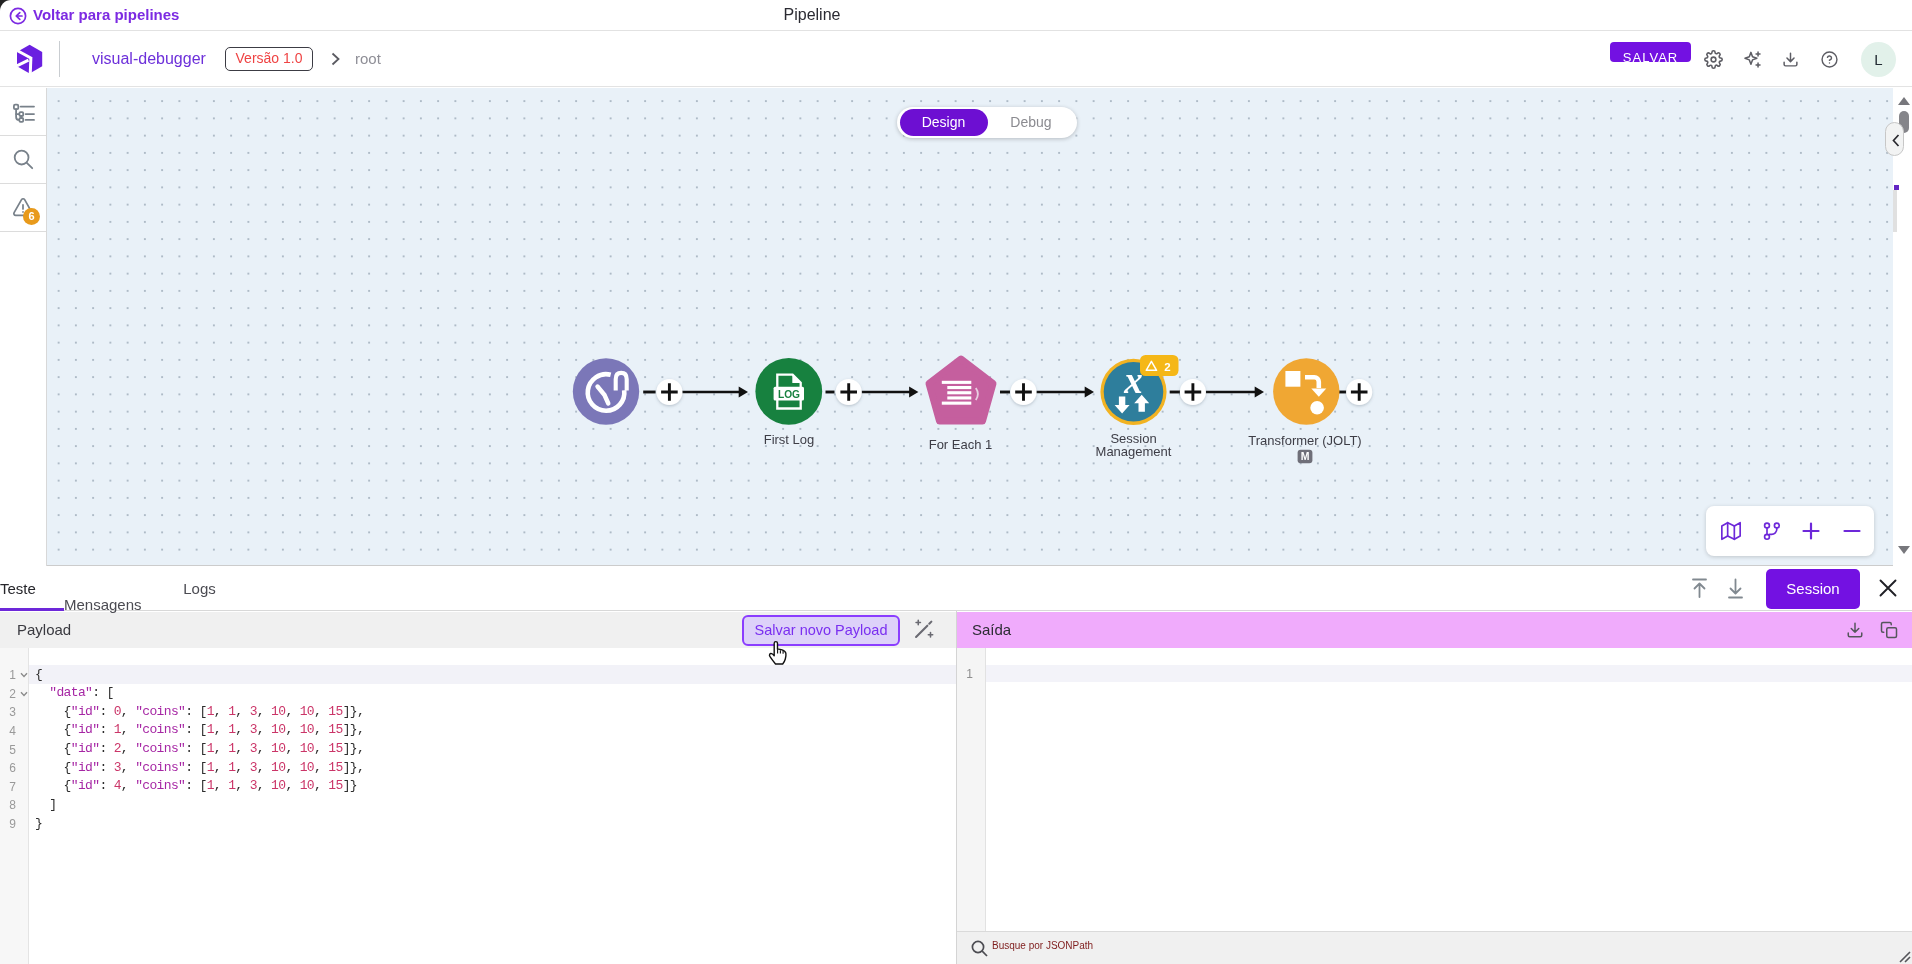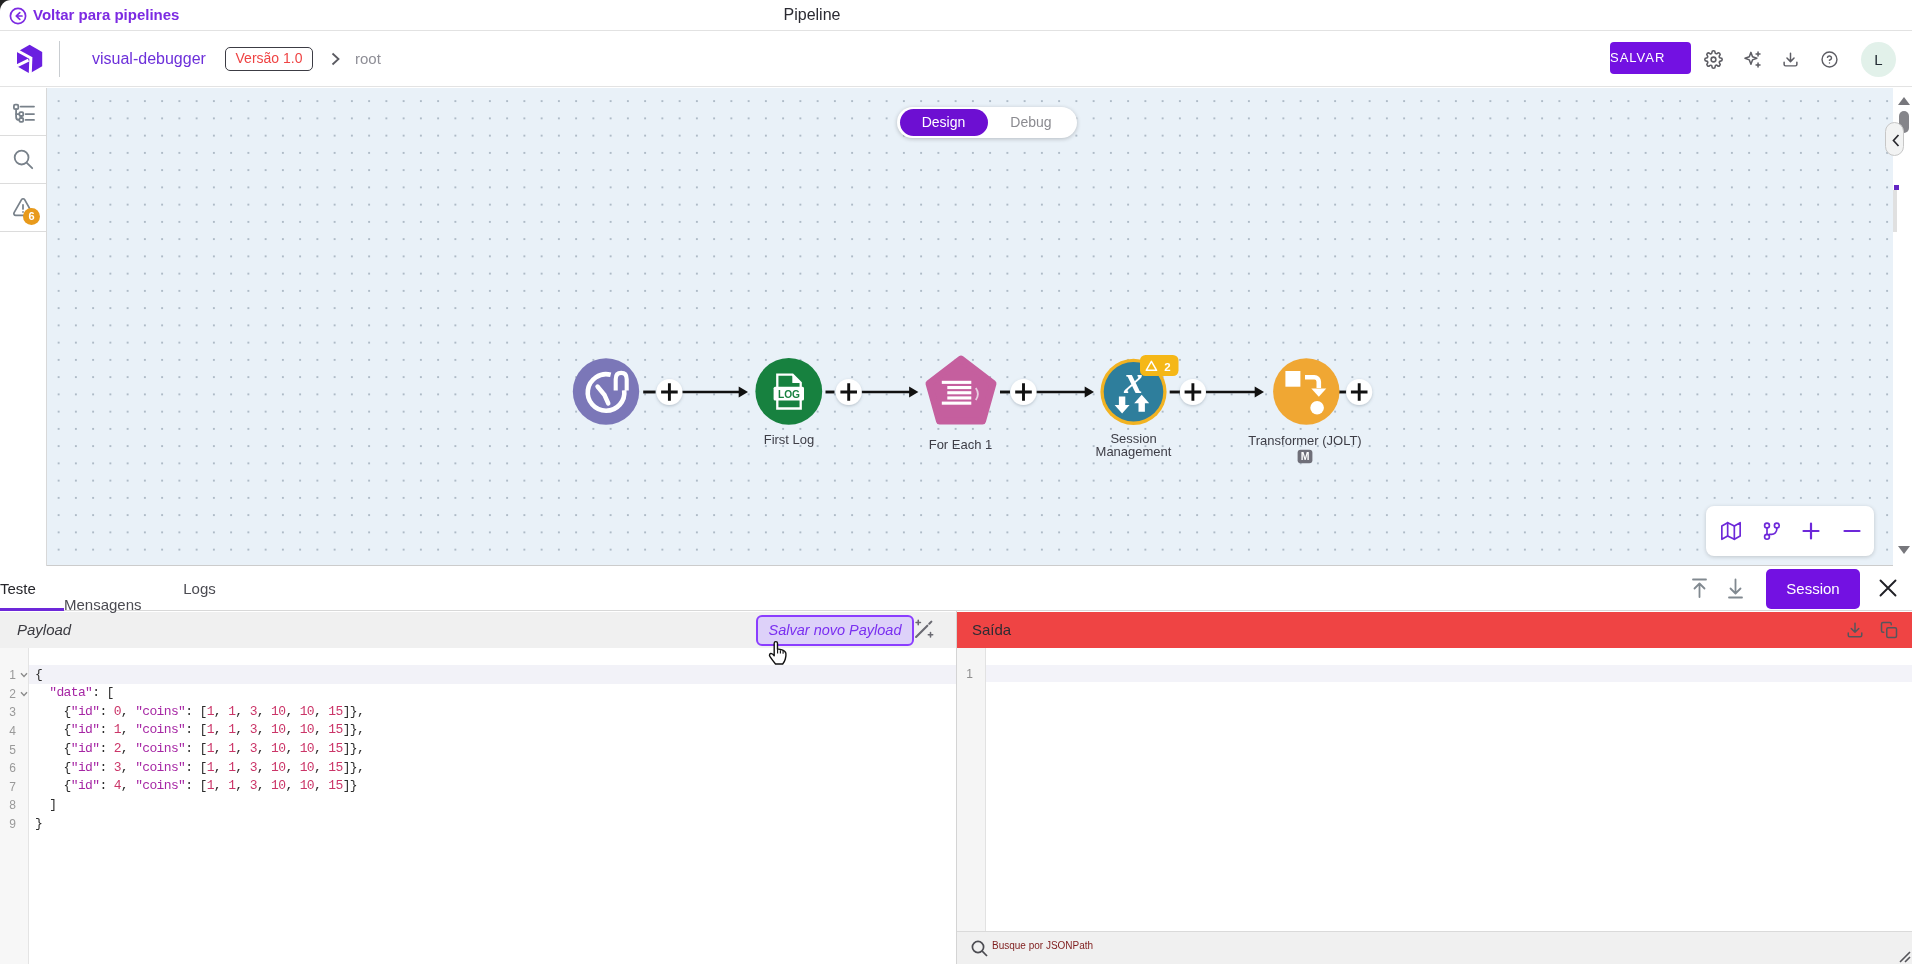--- a/index.html
+++ b/index.html
@@ -19,23 +19,23 @@
     font-size:16px; color:#2a2a32; font-weight:500; }
 
   
   #hdr { position:absolute; left:0; top:31px; width:1912px; height:56px; background:#fff;
     border-bottom:1px solid #e3e3e3; z-index:20; }
   .vd { position:absolute; left:92px; top:19px; font-size:16px; color:#6d30da; }
   .chip { position:absolute; left:225px; top:16px; width:88px; height:24px;
     border:1.3px solid #3c3c44; border-radius:5px; color:#ef4444; font-size:14px;
     text-align:center; line-height:21px; }
   .root { position:absolute; left:355px; top:19px; font-size:15px; color:#8e8e96; }
-  .salvar { position:absolute; left:1610px; top:11px; width:81px; height:32px;
+  .salvar { position:absolute; left:1610px; top:11px; width:81px; height:20px;
     background:#7311e2; color:#fff; border-radius:4px; font-size:13px;
-    letter-spacing:1px; text-align:left; line-height:32px; font-weight:500; }
+    letter-spacing:1px; text-align:center; line-height:32px; font-weight:500; }
   .avatar { position:absolute; left:1861px; top:11px; width:35px; height:35px; border-radius:50%;
     background:#e2f1ea; color:#222b33; font-size:15px; text-align:center; line-height:35px; }
 
   
   #side { position:absolute; left:0; top:88px; width:47px; height:478px; background:#fff;
     border-right:1px solid #d8d8d8; }
   .scell { width:46px; height:48px; border-bottom:1px solid #dcdcdc; position:relative; }
   .badge6 { position:absolute; left:23px; top:120px; width:17px; height:17px; border-radius:50%;
     background:#e89a1b; color:#fff; font-size:11px; font-weight:bold; text-align:center;
     line-height:17px; z-index:3; }
@@ -71,26 +71,26 @@
   .tab1 { position:absolute; left:0; top:0; width:64px; height:44px; 
     line-height:44px; font-size:15px; color:#26262b; font-weight:500; }
   .tab2 { position:absolute; left:64px; top:16px; width:104px; height:56px; text-align:left;
     line-height:44px; font-size:15px; color:#4b4b52; }
   .tab3 { position:absolute; left:168px; top:0; width:63px; height:44px; text-align:center;
     line-height:44px; font-size:15px; color:#4b4b52; }
   .tabind { position:absolute; left:0; top:41px; width:64px; height:3px; background:#6d28d9; }
   .executar { position:absolute; left:1766px; top:2px; width:94px; height:40px; background:#7311e2;
     border-radius:5px; color:#fff; font-size:15px; text-align:center; line-height:40px; }
 
-  #paybar { position:absolute; left:0; top:612px; width:956px; height:44px; background:#f0f0f0;font-style:italic; }
+  #paybar { position:absolute; left:0; top:612px; width:956px; height:44px; background:#f0f0f0; }
   #paybar .lbl { position:absolute; left:17px; top:9px; font-size:15px; color:#3a3a40; }
   .savebtn { position:absolute; left:742px; top:2.5px; width:158px; height:31px;
     background:#ddd1f9; border:2px solid #8b3dff; border-radius:6px; color:#7a2ff0;
-    font-size:14.5px; text-align:center; line-height:27px;margin-left:14px; }
-  #saidabar { position:absolute; left:957px; top:612px; width:955px; height:36px; background:#ef4444; }
+    font-size:14.5px; text-align:center; line-height:27px; }
+  #saidabar { position:absolute; left:957px; top:612px; width:955px; height:36px; background:#f0abfc; }
   #saidabar .lbl { position:absolute; left:15px; top:9px; font-size:15px; color:#2c2c33; }
 
   
   #edl { position:absolute; left:0; top:648px; width:956px; height:316px; background:#fff; }
   #edl .gut { position:absolute; left:0; top:0; width:29px; height:316px; background:#f7f7f7;
     border-right:1px solid #e4e4e4; }
   #edl .band { position:absolute; left:0; top:17px; width:956px; height:18.6px; background:#f2f2f8; }
   .lnum { position:absolute; width:16px; text-align:right; font-size:12px; color:#999999;
     font-family:"Liberation Sans", sans-serif; }
   #code { position:absolute; left:35px; top:17.5px; font-family:"Liberation Mono", monospace;

